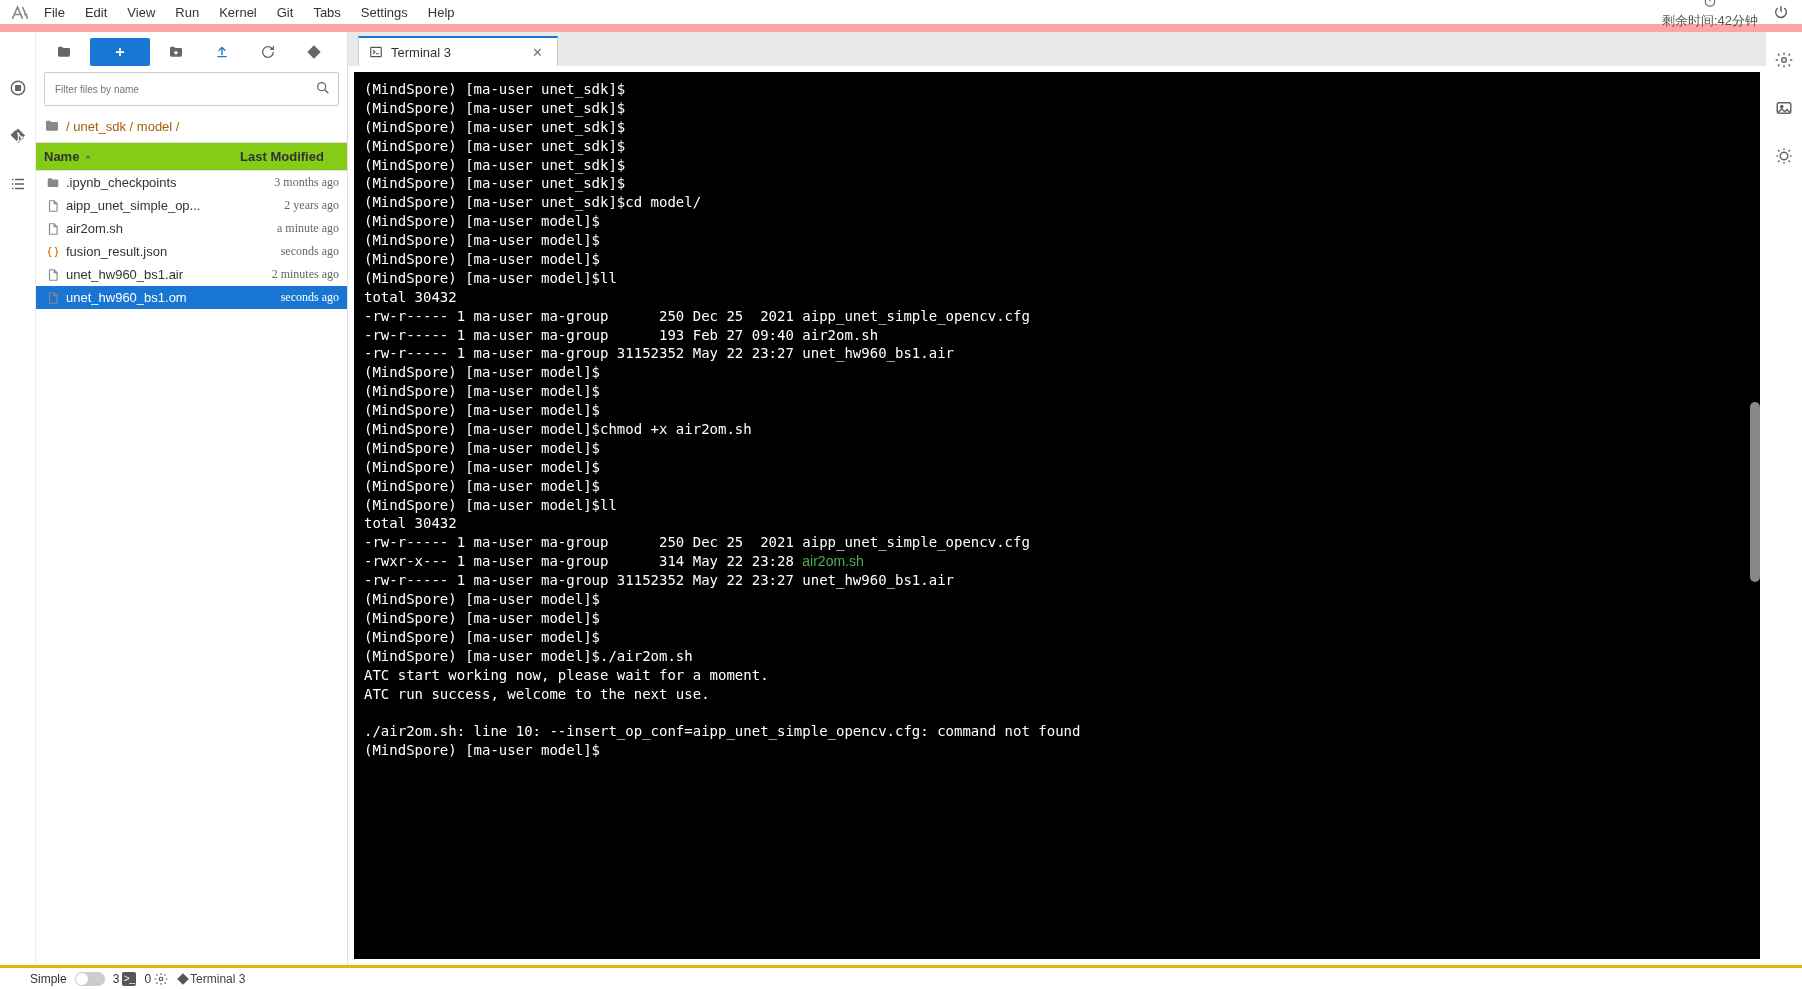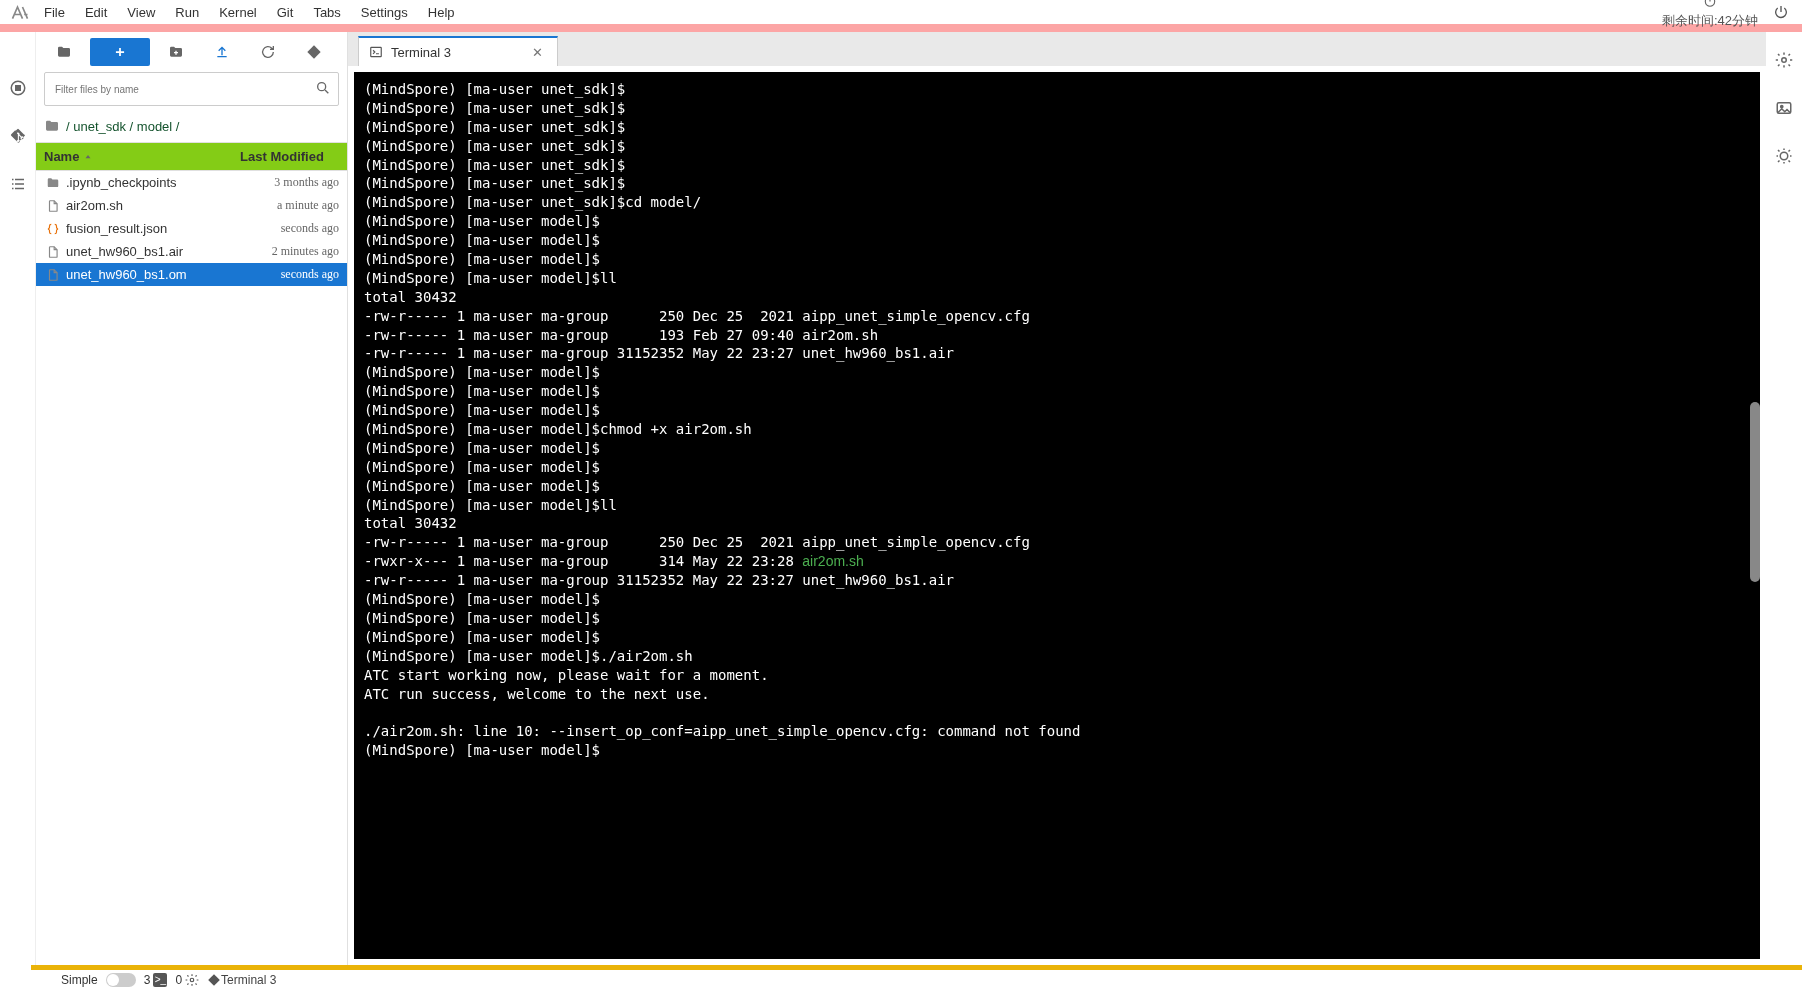--- a/index.html
+++ b/index.html
@@ -23,21 +23,21 @@
 
 
 .fb { width:312px; border-right:1px solid #e0e0e0; display:flex; flex-direction:column; background:#fff; }
 .fb-toolbar { height:40px; display:flex; align-items:center; gap:6px; padding:0 8px; }
 .fb-toolbar .btn { width:40px; height:28px; display:flex; align-items:center; justify-content:center; border-radius:2px; cursor:pointer; color:#666; }
 .fb-toolbar .btn.new { background:#1976d2; color:#fff; width:60px; }
 .fb-filter { padding:0 8px 8px; }
 .fb-filter .search { position:relative; }
 .fb-filter input { width:100%; height:34px; border:1px solid #ccc; border-radius:2px; padding:0 30px 0 10px; font-size:10px; }
 .fb-filter .sicon { position:absolute; right:8px; top:8px; color:#666; }
-.fb-bc { padding:4px 8px 8px; display:flex; align-items:center; gap:4px; color:#14532d; }
+.fb-bc { padding:4px 8px 8px; display:flex; align-items:center; gap:4px; color:#a16207; }
 .fb-bc .folder-icon { color:#888; margin-right:2px; }
 .fb-header { display:flex; border-top:1px solid #e0e0e0; border-bottom:1px solid #e0e0e0; background:#84cc16; font-weight:600; }
 .fb-header .col { padding:6px 8px; }
 .fb-header .col.name { flex:1; display:flex; align-items:center; gap:4px; }
 .fb-header .col.mod { width:130px; text-align:center; }
 .fb-list { flex:1; overflow:auto; }
 .fb-row { display:flex; align-items:center; padding:4px 8px; cursor:pointer; }
 .fb-row.selected { background:#1976d2; color:#fff; }
 .fb-row .ficon { width:18px; display:flex; justify-content:center; color:#888; }
 .fb-row.selected .ficon { color:#fff; }
@@ -55,21 +55,21 @@
 .terminal-wrap { flex:1; background:#fff; padding:6px; min-height:0; display:flex; }
 .terminal { flex:1; background:#000; color:#fff; font-family:"Menlo","Consolas","DejaVu Sans Mono",monospace; font-size:14px; line-height:1.35; padding:8px 10px; overflow:auto; white-space:pre; position:relative; }
 .terminal .green { color:#4caf50; }
 .terminal .scroll { position:absolute; right:0; top:330px; width:10px; height:180px; background:#888; border-radius:5px; }
 
 
 .rrail { width:36px; background:#fff; display:flex; flex-direction:column; align-items:center; padding-top:18px; gap:28px; }
 .rrail .rail-icon { width:20px; height:20px; display:flex; align-items:center; justify-content:center; color:#666; cursor:pointer; }
 
 
-.status { height:24px; border-top:5px solid #eab308; display:flex; align-items:center; font-size:12px; background:#fff;margin-left:31px; }
+.status { height:24px; border-top:3px solid #eab308; display:flex; align-items:center; font-size:12px; background:#fff; }
 .status .left { display:flex; align-items:center; gap:8px; padding-left:30px; }
 .status .toggle { width:30px; height:14px; background:#ccc; border-radius:7px; position:relative; }
 .status .toggle::after { content:''; position:absolute; left:1px; top:1px; width:12px; height:12px; background:#fff; border-radius:50%; }
 .status .pill { display:flex; align-items:center; gap:3px; }
 .status .sq { width:14px; height:14px; background:#555; color:#fff; font-size:10px; display:flex; align-items:center; justify-content:center; border-radius:2px; }
 .status .center { flex:1; text-align:center; color:#444; }
 .status .right { padding-right:14px; color:#444; }
 
 svg { display:block; }
 </style>
@@ -197,20 +197,30 @@
     </div>
     <div class="fb-list" id="fb-list">
         <div class="fb-row">
           <span class="ficon">
             <svg width="14" height="14" viewBox="0 0 24 24" fill="#888">
               <path d="M3 6a2 2 0 0 1 2-2h4l2 2h8a2 2 0 0 1 2 2v9a2 2 0 0 1-2 2H5a2 2 0 0 1-2-2Z"></path>
             </svg>
           </span>
           <span class="fname">.ipynb_checkpoints</span>
           <span class="fmod">3 months ago</span>
+        </div>
+        <div class="fb-row">
+          <span class="ficon">
+            <svg width="14" height="14" viewBox="0 0 24 24" fill="none" stroke="#888" stroke-width="2">
+              <path d="M14 3H7a1 1 0 0 0-1 1v16a1 1 0 0 0 1 1h11a1 1 0 0 0 1-1V8Z"></path>
+              <path d="M14 3v5h5"></path>
+            </svg>
+          </span>
+          <span class="fname">aipp_unet_simple_op...</span>
+          <span class="fmod">2 years ago</span>
         </div>
         <div class="fb-row">
           <span class="ficon">
             <svg width="14" height="14" viewBox="0 0 24 24" fill="none" stroke="#888" stroke-width="2">
               <path d="M14 3H7a1 1 0 0 0-1 1v16a1 1 0 0 0 1 1h11a1 1 0 0 0 1-1V8Z"></path>
               <path d="M14 3v5h5"></path>
             </svg>
           </span>
           <span class="fname">air2om.sh</span>
           <span class="fmod">a minute ago</span>

